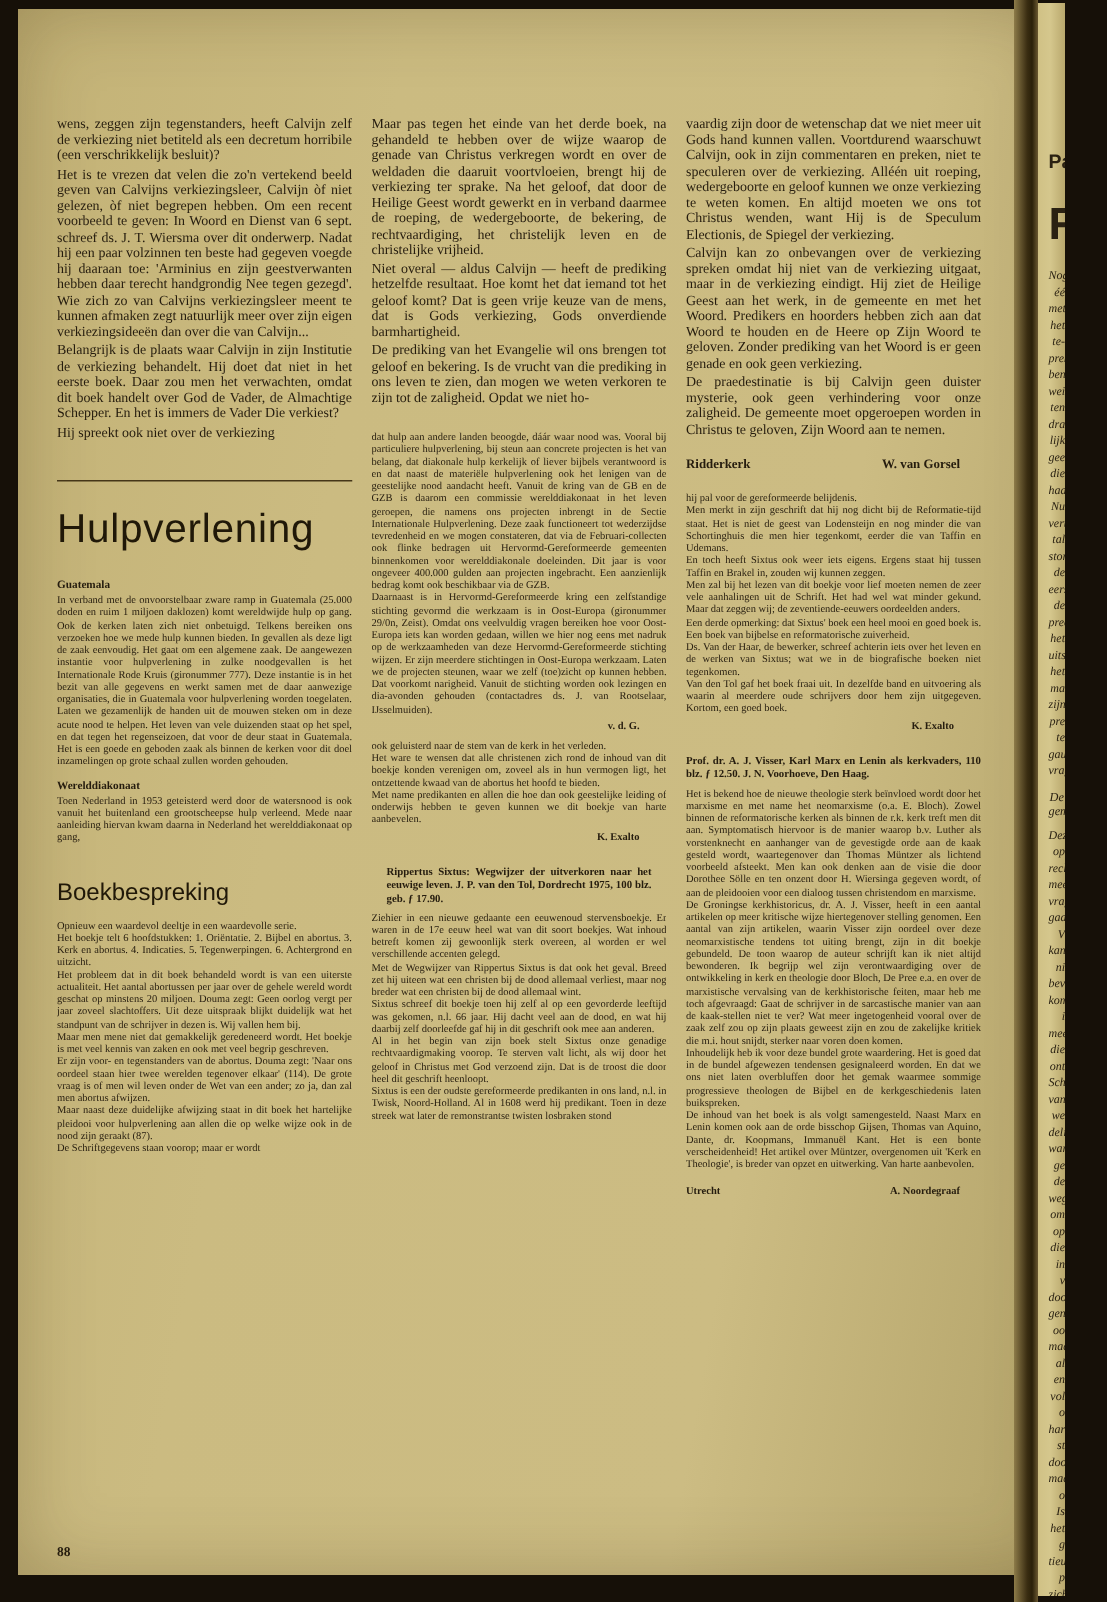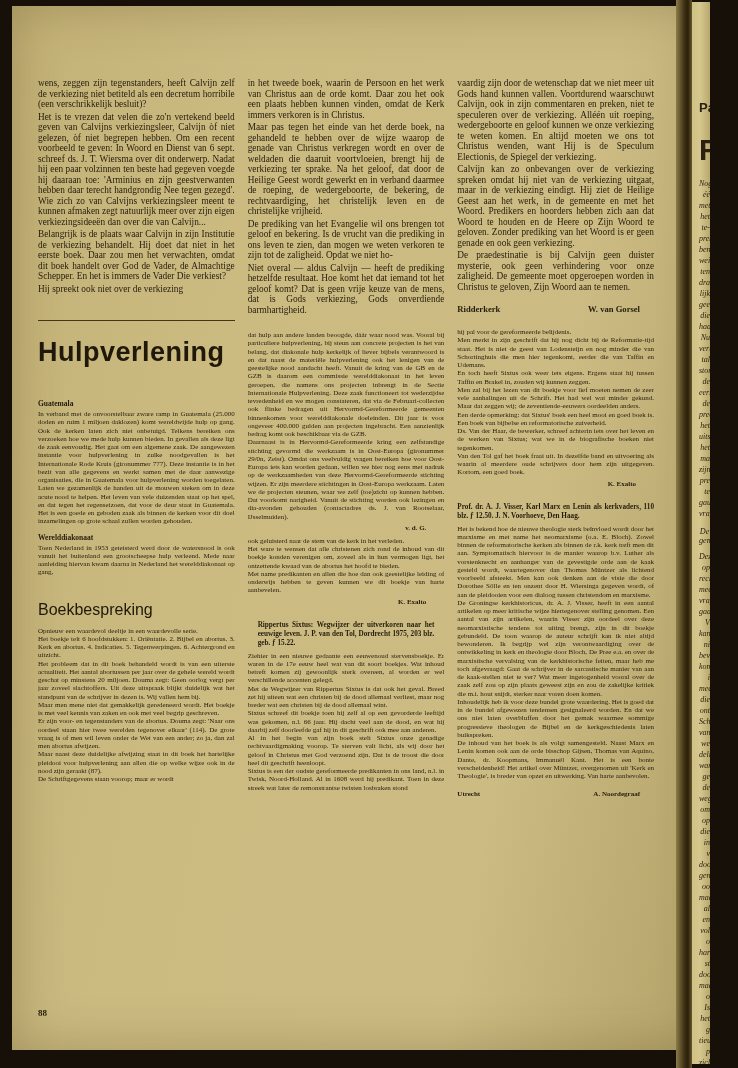--- a/index.html
+++ b/index.html
@@ -20,35 +20,35 @@
   }
   .col{ width:197px; height:100%; overflow:hidden; display:flex; flex-direction:column; }
   p.body{
     font-size:9.3px; line-height:1.13; text-align:justify; margin-bottom:2px;
   }
   .small{
     font-size:7px; line-height:1.18; text-align:justify; white-space:pre-line;
   }
   .rule{ border-top:1px solid #453618; margin-top:24px; }
   .h-hulp{
-    font-family:"Liberation Sans", sans-serif; font-weight:700;
-    font-size:27px; letter-spacing:.5px; margin:16px 0 24px 0; color:#201808;
+    font-family:"Liberation Sans", sans-serif; font-weight:400;
+    font-size:27px; letter-spacing:.5px; margin:16px 0 10px 0; color:#201808;
   }
   .h-boek{
     font-family:"Liberation Sans", sans-serif; font-weight:400;
     font-size:16px; margin:24px 0 8px 0; color:#201808;
   }
   .subhead{ font-size:7.5px; font-weight:bold; margin:7px 0 2px 0; }
   .bib{
     font-size:7.2px; font-weight:bold; line-height:1.25;
     margin:10px 10px 4px 10px; text-align:justify; white-space:pre-line;
   }
   .sig{ display:flex; justify-content:space-between; font-size:8.6px; font-weight:bold; margin:10px 14px 6px 0; }
   .sig-r{ text-align:right; font-size:7px; font-weight:bold; margin:3px 18px 5px 0; }
-  .pagenum{ position:absolute; left:26px; bottom:32px; font-size:9px; font-weight:bold; color:#251c0e; }
+  .pagenum{ position:absolute; left:26px; bottom:11px; font-size:9px; font-weight:bold; color:#251c0e; }
   .gutter{
     position:absolute; left:676px; top:0; width:16px; height:1068px;
     background:linear-gradient(to right,#8d7b49 0%, #3a2d12 55%, #2a2009 75%, #6a5830 100%);
   }
   .next-page{
     position:absolute; left:692px; top:2px; width:18px; height:1062px;
     background:linear-gradient(to right,#d0c185 0%, #d5c78d 45%, #b9a86d 100%);
     overflow:hidden; padding:36px 0 0 7px; color:#2a2112;
   }
   .np-pasto{ font-family:"Liberation Sans",sans-serif; font-weight:bold; font-size:13px; margin-top:62px; }
@@ -80,36 +80,35 @@
       <div class="small">Opnieuw een waardevol deeltje in een waardevolle serie.
 Het boekje telt 6 hoofdstukken: 1. Oriëntatie. 2. Bijbel en abortus. 3. Kerk en abortus. 4. Indicaties. 5. Tegenwerpingen. 6. Achtergrond en uitzicht.
 Het probleem dat in dit boek behandeld wordt is van een uiterste actualiteit. Het aantal abortussen per jaar over de gehele wereld wordt geschat op minstens 20 miljoen. Douma zegt: Geen oorlog vergt per jaar zoveel slachtoffers. Uit deze uitspraak blijkt duidelijk wat het standpunt van de schrijver in dezen is. Wij vallen hem bij.
 Maar men mene niet dat gemakkelijk geredeneerd wordt. Het boekje is met veel kennis van zaken en ook met veel begrip geschreven.
 Er zijn voor- en tegenstanders van de abortus. Douma zegt: 'Naar ons oordeel staan hier twee werelden tegenover elkaar' (114). De grote vraag is of men wil leven onder de Wet van een ander; zo ja, dan zal men abortus afwijzen.
 Maar naast deze duidelijke afwijzing staat in dit boek het hartelijke pleidooi voor hulpverlening aan allen die op welke wijze ook in de nood zijn geraakt (87).
 De Schriftgegevens staan voorop; maar er wordt</div>
     </div>
 
     <div class="col">
-      <p class="body">in het tweede boek, waarin de Persoon en het werk van Christus aan de orde komt. Daar zou het ook een plaats hebben kunnen vinden, omdat de Kerk immers verkoren is in Christus.</p>
       <p class="body">Maar pas tegen het einde van het derde boek, na gehandeld te hebben over de wijze waarop de genade van Christus verkregen wordt en over de weldaden die daaruit voortvloeien, brengt hij de verkiezing ter sprake. Na het geloof, dat door de Heilige Geest wordt gewerkt en in verband daarmee de roeping, de wedergeboorte, de bekering, de rechtvaardiging, het christelijk leven en de christelijke vrijheid.</p>
+      <p class="body">Niet overal — aldus Calvijn — heeft de prediking hetzelfde resultaat. Hoe komt het dat iemand tot het geloof komt? Dat is geen vrije keuze van de mens, dat is Gods verkiezing, Gods onverdiende barmhartigheid.</p>
       <p class="body">De prediking van het Evangelie wil ons brengen tot geloof en bekering. Is de vrucht van die prediking in ons leven te zien, dan mogen we weten verkoren te zijn tot de zaligheid. Opdat we niet ho-</p>
-      <p class="body">Niet overal — aldus Calvijn — heeft de prediking hetzelfde resultaat. Hoe komt het dat iemand tot het geloof komt? Dat is geen vrije keuze van de mens, dat is Gods verkiezing, Gods onverdiende barmhartigheid.</p>
 
       <div class="spacer-m"></div>
       <div class="small">dat hulp aan andere landen beoogde, dáár waar nood was. Vooral bij particuliere hulpverlening, bij steun aan concrete projecten is het van belang, dat diakonale hulp kerkelijk of liever bijbels verantwoord is en dat naast de materiële hulpverlening ook het lenigen van de geestelijke nood aandacht heeft. Vanuit de kring van de GB en de GZB is daarom een commissie werelddiakonaat in het leven geroepen, die namens ons projecten inbrengt in de Sectie Internationale Hulpverlening. Deze zaak functioneert tot wederzijdse tevredenheid en we mogen constateren, dat via de Februari-collecten ook flinke bedragen uit Hervormd-Gereformeerde gemeenten binnenkomen voor werelddiakonale doeleinden. Dit jaar is voor ongeveer 400.000 gulden aan projecten ingebracht. Een aanzienlijk bedrag komt ook beschikbaar via de GZB.
 Daarnaast is in Hervormd-Gereformeerde kring een zelfstandige stichting gevormd die werkzaam is in Oost-Europa (gironummer 29/0n, Zeist). Omdat ons veelvuldig vragen bereiken hoe voor Oost-Europa iets kan worden gedaan, willen we hier nog eens met nadruk op de werkzaamheden van deze Hervormd-Gereformeerde stichting wijzen. Er zijn meerdere stichtingen in Oost-Europa werkzaam. Laten we de projecten steunen, waar we zelf (toe)zicht op kunnen hebben. Dat voorkomt narigheid. Vanuit de stichting worden ook lezingen en dia-avonden gehouden (contactadres ds. J. van Rootselaar, IJsselmuiden).</div>
       <div class="sig-r">v. d. G.</div>
 
       <div class="small">ook geluisterd naar de stem van de kerk in het verleden.
 Het ware te wensen dat alle christenen zich rond de inhoud van dit boekje konden verenigen om, zoveel als in hun vermogen ligt, het ontzettende kwaad van de abortus het hoofd te bieden.
 Met name predikanten en allen die hoe dan ook geestelijke leiding of onderwijs hebben te geven kunnen we dit boekje van harte aanbevelen.</div>
       <div class="sig-r">K. Exalto</div>
 
-      <div class="bib">Rippertus Sixtus: Wegwijzer der uitverkoren naar het eeuwige leven. J. P. van den Tol, Dordrecht 1975, 203 blz. geb. ƒ 15.22.</div>
+      <div class="bib">Rippertus Sixtus: Wegwijzer der uitverkoren naar het eeuwige leven. J. P. van den Tol, Dordrecht 1975, 100 blz. geb. ƒ 17.90.</div>
       <div class="small">Ziehier in een nieuwe gedaante een eeuwenoud stervensboekje. Er waren in de 17e eeuw heel wat van dit soort boekjes. Wat inhoud betreft komen zij gewoonlijk sterk overeen, al worden er wel verschillende accenten gelegd.
 Met de Wegwijzer van Rippertus Sixtus is dat ook het geval. Breed zet hij uiteen wat een christen bij de dood allemaal verliest, maar nog breder wat een christen bij de dood allemaal wint.
 Sixtus schreef dit boekje toen hij zelf al op een gevorderde leeftijd was gekomen, n.l. 66 jaar. Hij dacht veel aan de dood, en wat hij daarbij zelf doorleefde gaf hij in dit geschrift ook mee aan anderen.
 Al in het begin van zijn boek stelt Sixtus onze genadige rechtvaardigmaking voorop. Te sterven valt licht, als wij door het geloof in Christus met God verzoend zijn. Dat is de troost die door heel dit geschrift heenloopt.
 Sixtus is een der oudste gereformeerde predikanten in ons land, n.l. in Twisk, Noord-Holland. Al in 1608 werd hij predikant. Toen in deze streek wat later de remonstrantse twisten losbraken stond</div>
     </div>
 
     <div class="col">
       <p class="body">vaardig zijn door de wetenschap dat we niet meer uit Gods hand kunnen vallen. Voortdurend waarschuwt Calvijn, ook in zijn commentaren en preken, niet te speculeren over de verkiezing. Alléén uit roeping, wedergeboorte en geloof kunnen we onze verkiezing te weten komen. En altijd moeten we ons tot Christus wenden, want Hij is de Speculum Electionis, de Spiegel der verkiezing.</p>
       <p class="body">Calvijn kan zo onbevangen over de verkiezing spreken omdat hij niet van de verkiezing uitgaat, maar in de verkiezing eindigt. Hij ziet de Heilige Geest aan het werk, in de gemeente en met het Woord. Predikers en hoorders hebben zich aan dat Woord te houden en de Heere op Zijn Woord te geloven. Zonder prediking van het Woord is er geen genade en ook geen verkiezing.</p>

